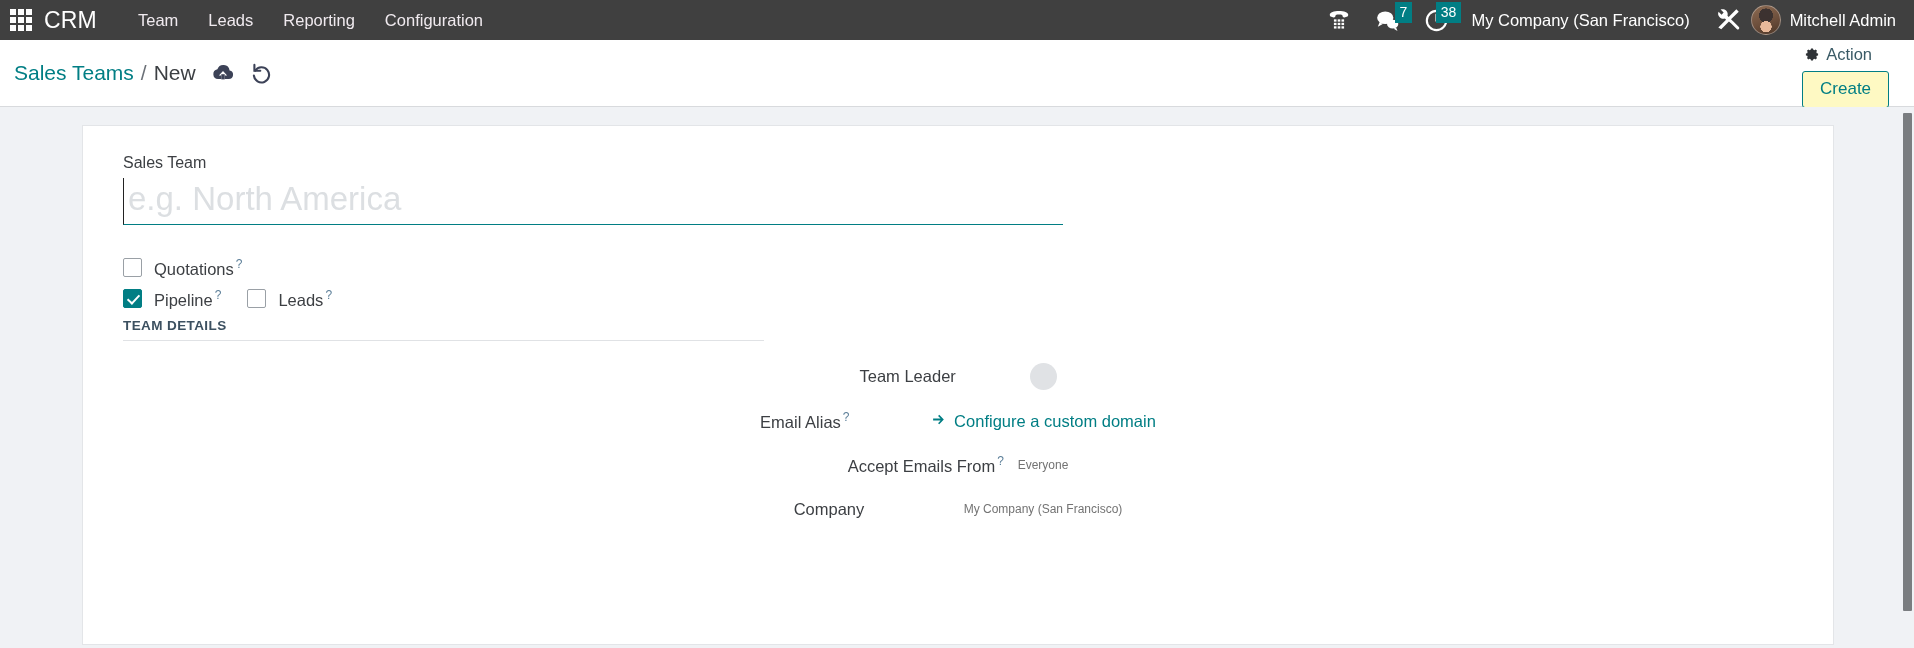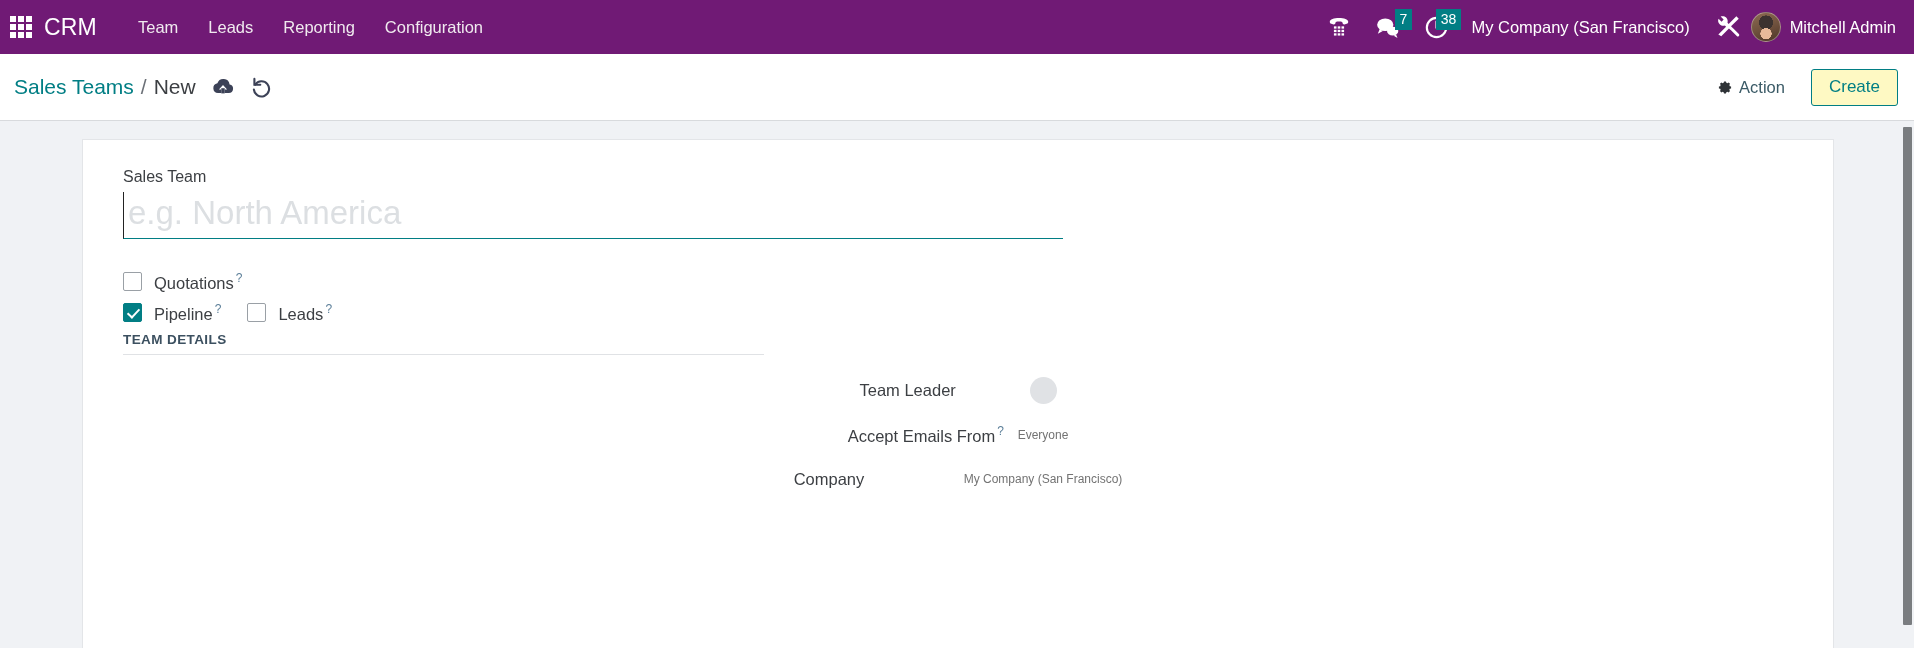--- a/index.html
+++ b/index.html
@@ -7,22 +7,22 @@
     margin: 0; padding: 0;
     width: 1914px; height: 648px;
     overflow: hidden;
     background: #ffffff;
     font-family: "Liberation Sans", sans-serif;
     -webkit-font-smoothing: antialiased;
   }
 
   
   .navbar {
-    height: 54px;
-    background: #701a75;
+    height: 40px;
+    background: #404040;
     display: flex;
     align-items: center;
     padding: 0 14px 0 8px;
     color: #ffffff;
     position: relative;
   }
   .apps-grid {
     width: 26px; height: 26px;
     display: grid;
     grid-template-columns: repeat(3, 6px);
@@ -117,21 +117,21 @@
     cursor: pointer;
   }
   .crumb-sep { font-size: 21px; color: #6b7077; margin: 0 7px; }
   .crumb-current { font-size: 21px; color: #3c3f43; }
   .cb-icon {
     margin-left: 15px;
     display: flex; align-items: center;
     cursor: pointer;
     color: #3c4257;
   }
-  .cb-right { margin-left: auto; display: flex; align-items: center; gap: 0px; }
+  .cb-right { margin-left: auto; display: flex; align-items: center; gap: 0px; flex-direction: column; }
   .action-btn {
     display: flex; align-items: center; gap: 6px;
     font-size: 16.5px;
     color: #3a5a66;
     padding: 6px 10px;
     margin-right: 16px;
     cursor: pointer;
     white-space: nowrap;
   }
   .create-btn {
@@ -417,20 +417,33 @@
       </span>
     </div>
 
     <div class="section-head">TEAM DETAILS</div>
 
     <div class="form-row">
       <div class="row-label">Team Leader</div>
       <div class="avatar-empty"></div>
     </div>
 
+    <div class="form-row">
+      <div class="row-label">
+        <span>Email Alias</span><span class="help-q">?</span>
+      </div>
+      <a class="domain-link">
+        <span>
+          <svg width="17" height="15" viewBox="0 0 24 24" fill="#017e84">
+            <path d="M13.2 4.3l7.3 7.7-7.3 7.7-1.9-1.9 4.1-4.3H3.4v-3h11.9l-4-4.3z"></path>
+          </svg>
+        </span>
+        <span>Configure a custom domain</span>
+      </a>
+    </div>
 
     <div class="form-row">
       <div class="row-label">
         <span>Accept Emails From</span><span class="help-q">?</span>
       </div>
       <div class="row-value">Everyone</div>
     </div>
 
     <div class="form-row">
       <div class="row-label">Company</div>

